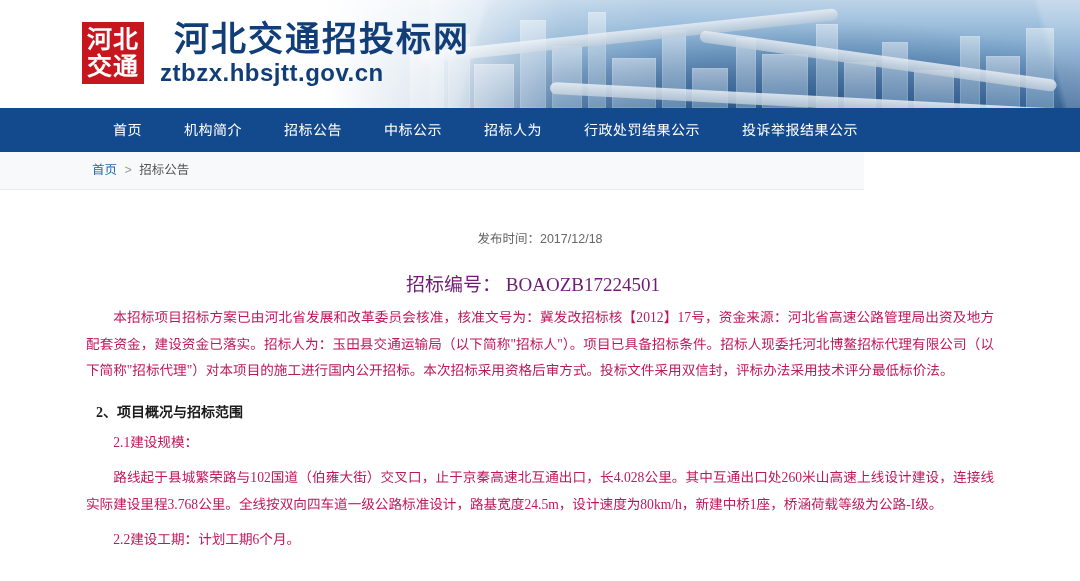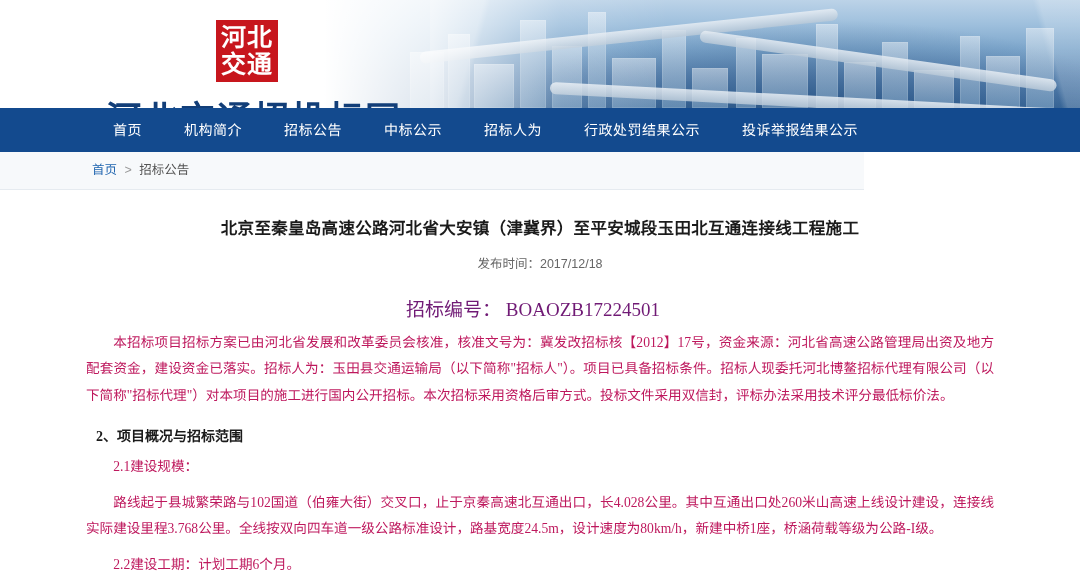--- a/index.html
+++ b/index.html
@@ -65,27 +65,26 @@
     transform-origin: left center;
   }
   .banner .overlay {
     position: absolute;
     inset: 0;
     background: linear-gradient(90deg, #ffffff 0%, #ffffff 30%, rgba(255,255,255,0.82) 40%, rgba(255,255,255,0.15) 52%, rgba(255,255,255,0) 62%);
   }
 
   .brand {
     position: absolute;
-    left: 92px;
+    left: 80px;
     top: 18px;
     display: flex;
     align-items: center;
     gap: 14px;
     z-index: 5;
-    flex-direction: column;
   }
   .brand .logo {
     width: 66px;
     height: 66px;
     background: #c7161d;
     color: #fff;
     display: flex;
     flex-direction: column;
     align-items: center;
     justify-content: center;
@@ -248,20 +247,21 @@
 
   <div class="overlay"></div>
 
   <div class="brand">
     <div class="logo">
       <span>河北</span>
       <span>交通</span>
     </div>
     <div class="names">
       <div class="cn">河北交通招投标网</div>
+      <div class="url">ztbzx.hbsjtt.gov.cn</div>
     </div>
   </div>
 </div>
 
 <div class="navbar">
   <div class="nav-item">首页</div>
   <div class="nav-item">机构简介</div>
   <div class="nav-item">招标公告</div>
   <div class="nav-item">中标公示</div>
   <div class="nav-item">招标人为</div>
@@ -272,21 +272,20 @@
 <div class="crumbbar">
   <div class="crumb">
     <a>首页</a>
     <span class="sep">&gt;</span>
     <span>招标公告</span>
   </div>
 </div>
 
 <div class="article">
 
-  <div class="doc-title">北京至秦皇岛高速公路河北省大安镇（津冀界）至平安城段玉田北互通连接线工程施工</div>
 
   <div class="doc-meta">
     <span>发布时间：</span><span>2017/12/18</span>
   </div>
 
   <div class="doc-code">
     <span>招标编号：</span>
     <span>BOAOZB17224501</span>
   </div>
 

